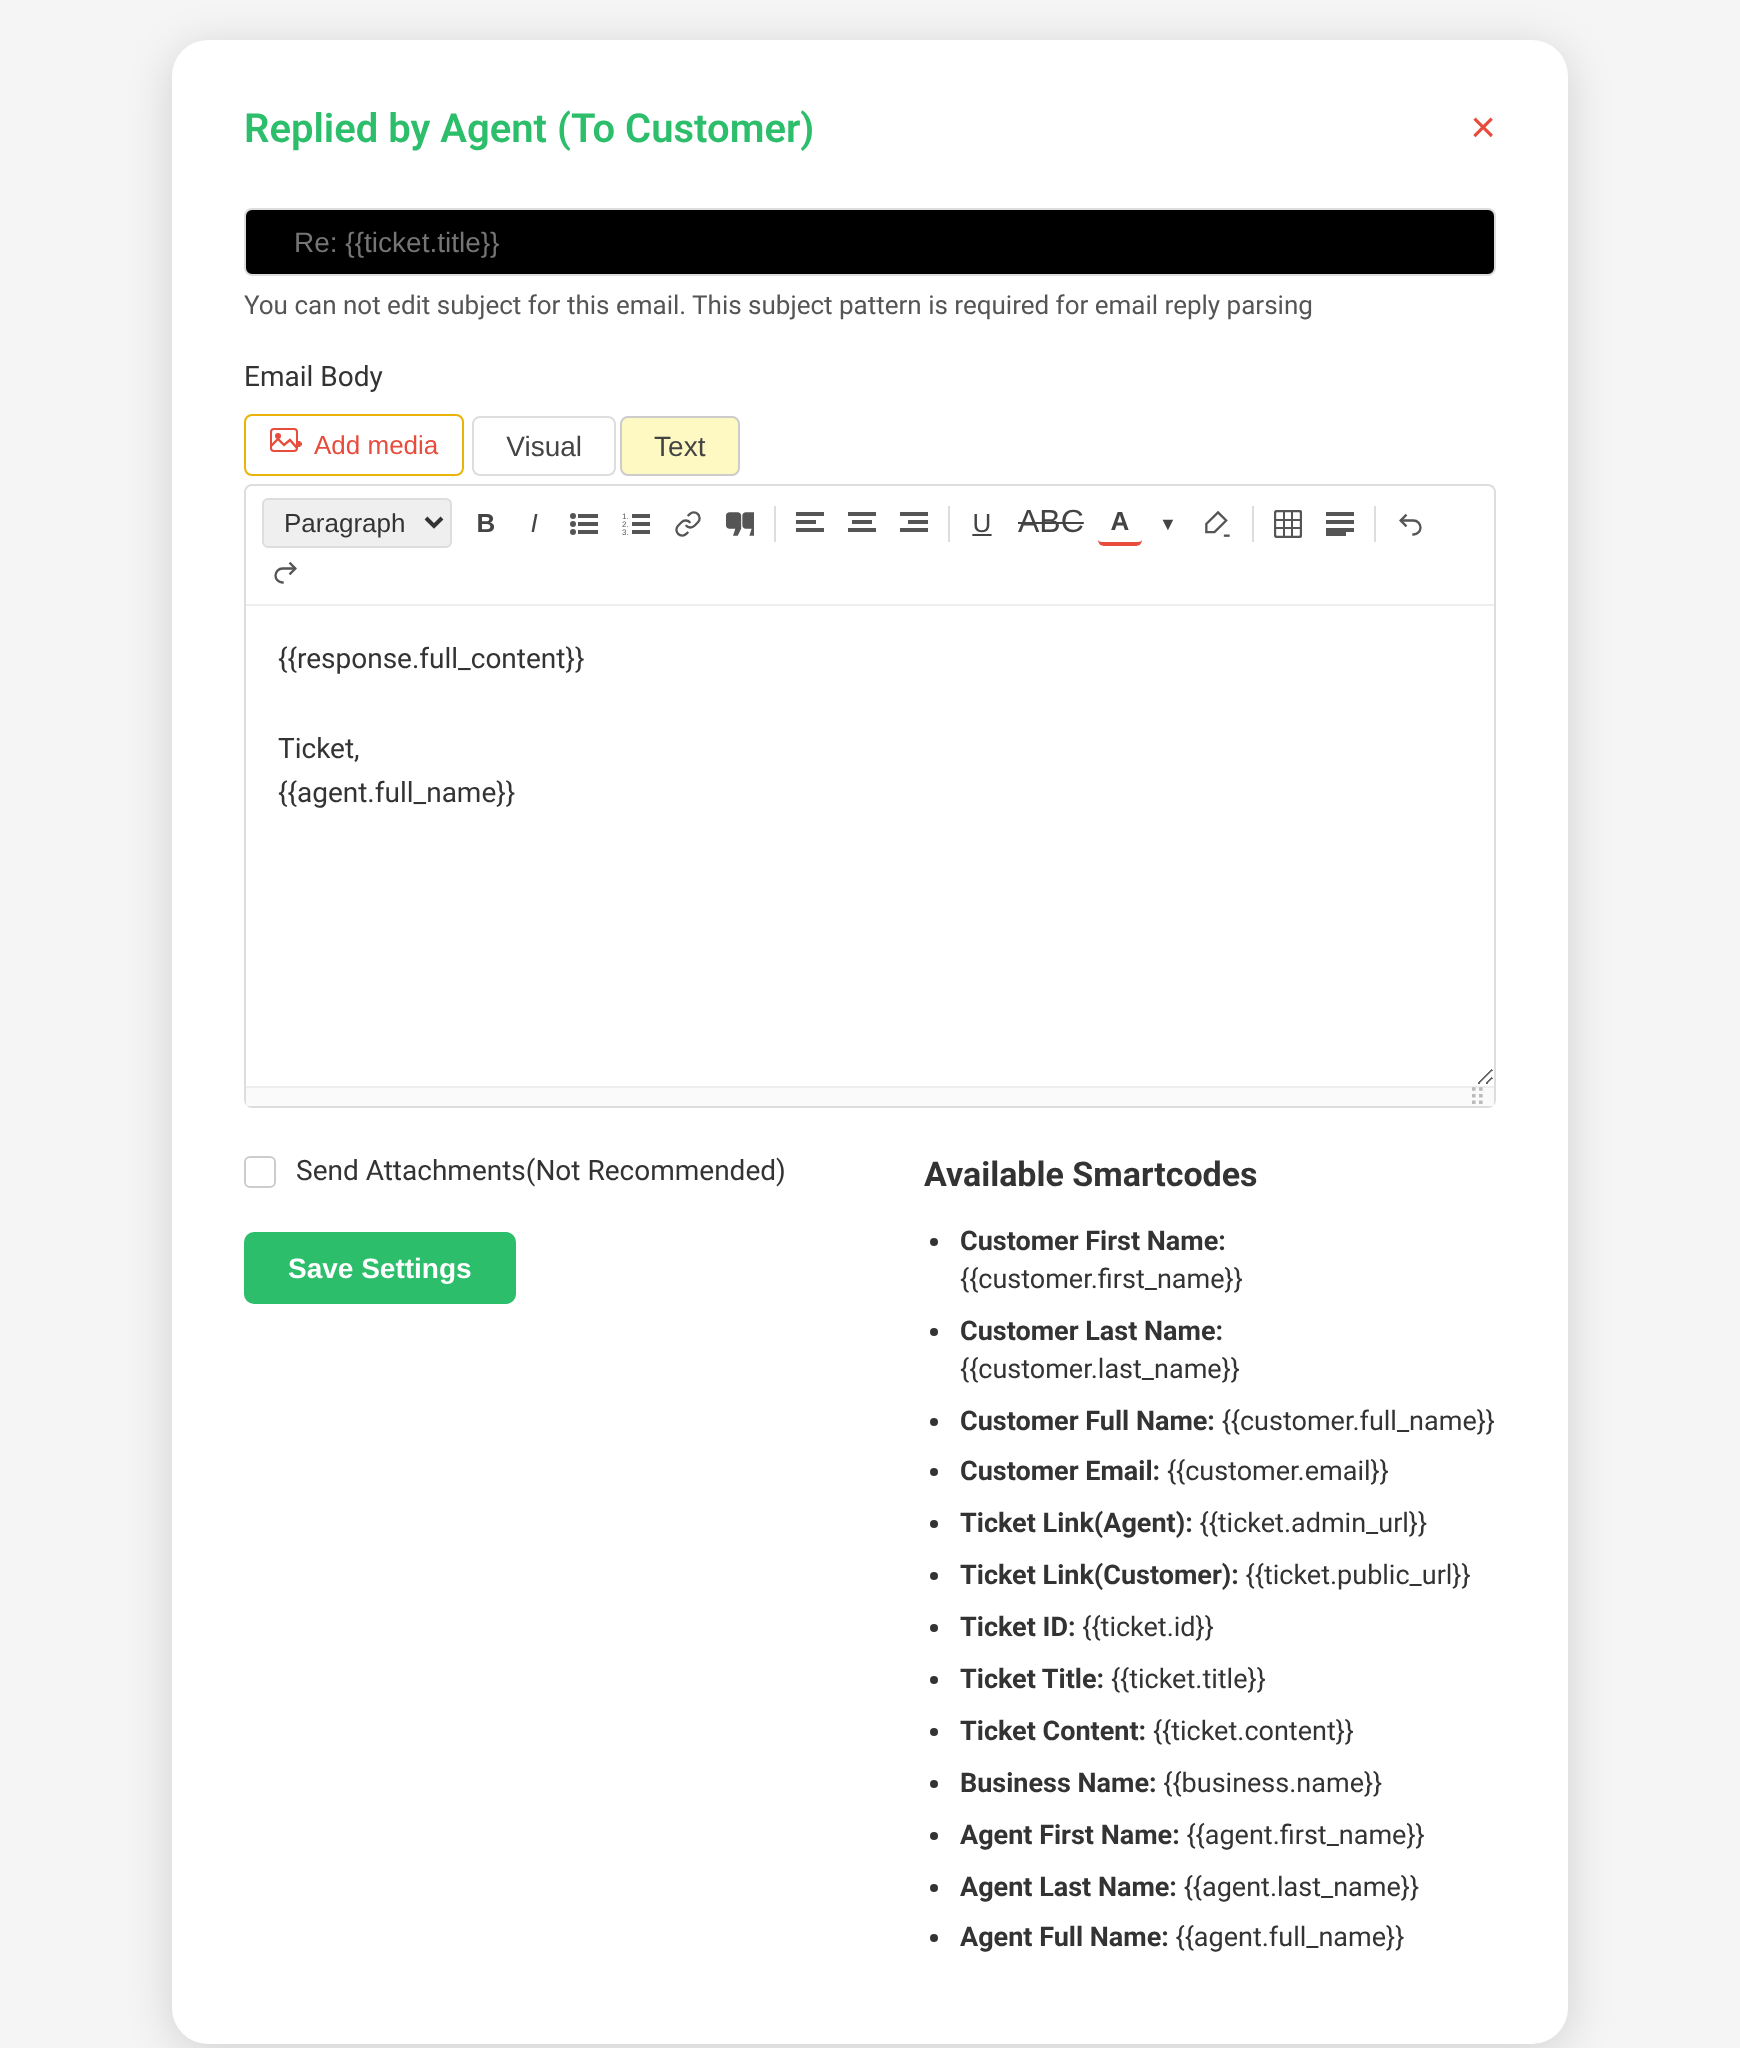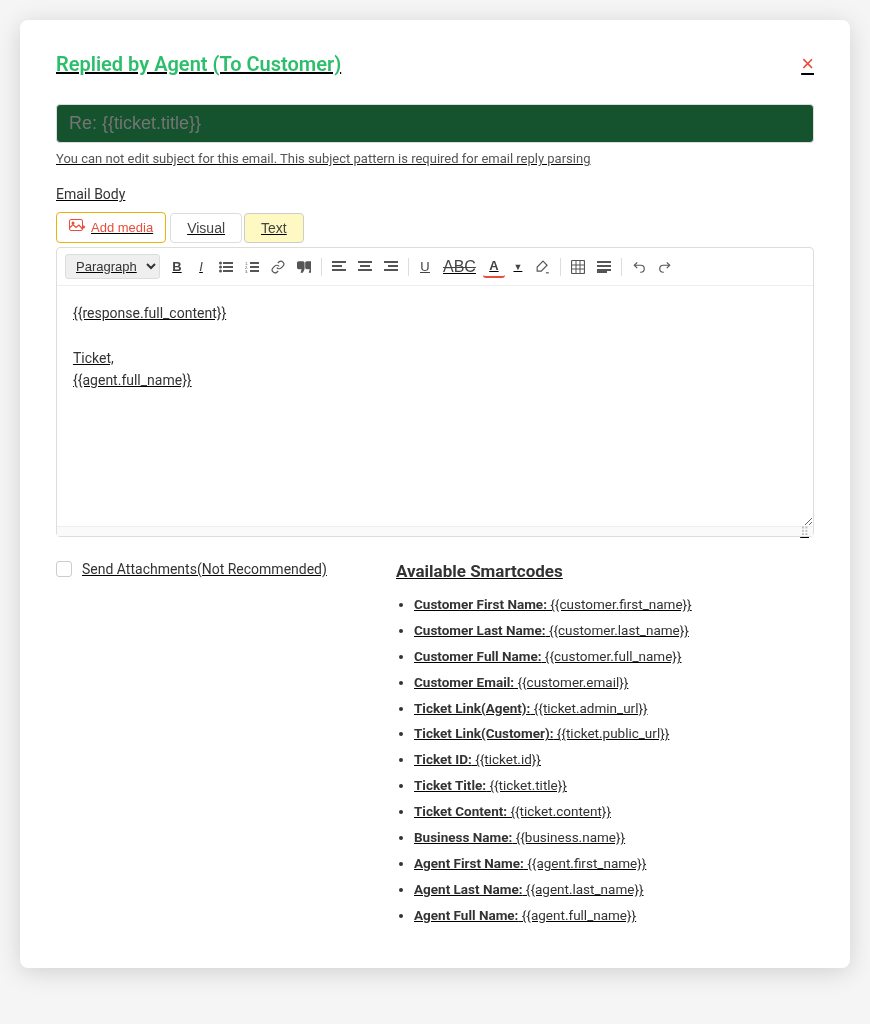--- a/index.html
+++ b/index.html
@@ -7,26 +7,25 @@
       font-family: -apple-system, BlinkMacSystemFont, 'Segoe UI', Roboto, sans-serif;
       background: #f5f5f5;
       display: flex;
       justify-content: center;
       align-items: flex-start;
       min-height: 1024px;
       padding: 20px;
     }
     .modal {
       background: #fff;
-      border-radius: 8px;
+      border-radius: 18px;
       box-shadow: 0 4px 24px rgba(0,0,0,0.15);
-      width: 830px;
+      width: 698px;
       padding: 32px 36px 36px 36px;
       position: relative;
-      text-decoration: underline;
     }
     .modal-header {
       display: flex;
       justify-content: space-between;
       align-items: center;
       margin-bottom: 28px;
     }
     .modal-title {
       color: #2dbe6c;
       font-size: 20px;
@@ -41,26 +40,26 @@
       line-height: 1;
     }
     .field-label {
       font-size: 14px;
       color: #333;
       margin-bottom: 8px;
       font-weight: 400;
     }
     .subject-input {
       width: 100%;
-      padding: 8px 12px;
+      padding: 8px 24px;
       border: 1px solid #ddd;
       border-radius: 4px;
-      font-size: 18px;
+      font-size: 14px;
       color: #999;
-      background: #14532d;
+      background: #000000;
     }
     .subject-hint {
       font-size: 13px;
       color: #555;
       margin-top: 8px;
       margin-bottom: 20px;
     }
     .email-body-label {
       font-size: 14px;
       color: #333;
@@ -402,20 +401,21 @@
     </div>
   </div>
 
   <div class="bottom-section">
 
     <div class="left-section">
       <div class="checkbox-row">
         <div class="checkbox-empty"></div>
         <span class="checkbox-label">Send Attachments(Not Recommended)</span>
       </div>
+      <button class="save-btn">Save Settings</button>
     </div>
 
     <div class="right-section">
       <div class="smartcodes-title">Available Smartcodes</div>
       <ul class="smartcodes-list">
         <li><strong>Customer First Name:</strong> {{customer.first_name}}</li>
         <li><strong>Customer Last Name:</strong> {{customer.last_name}}</li>
         <li><strong>Customer Full Name:</strong> {{customer.full_name}}</li>
         <li><strong>Customer Email:</strong> {{customer.email}}</li>
         <li><strong>Ticket Link(Agent):</strong> {{ticket.admin_url}}</li>

